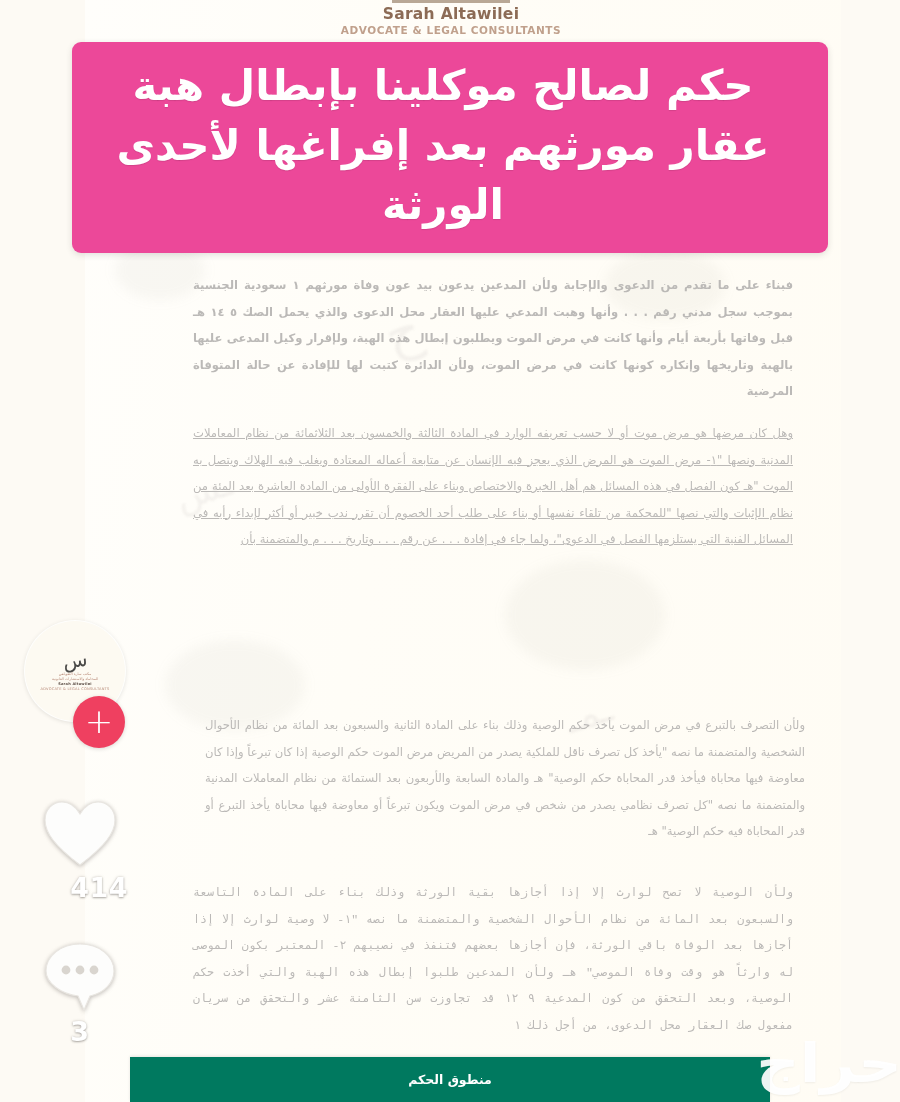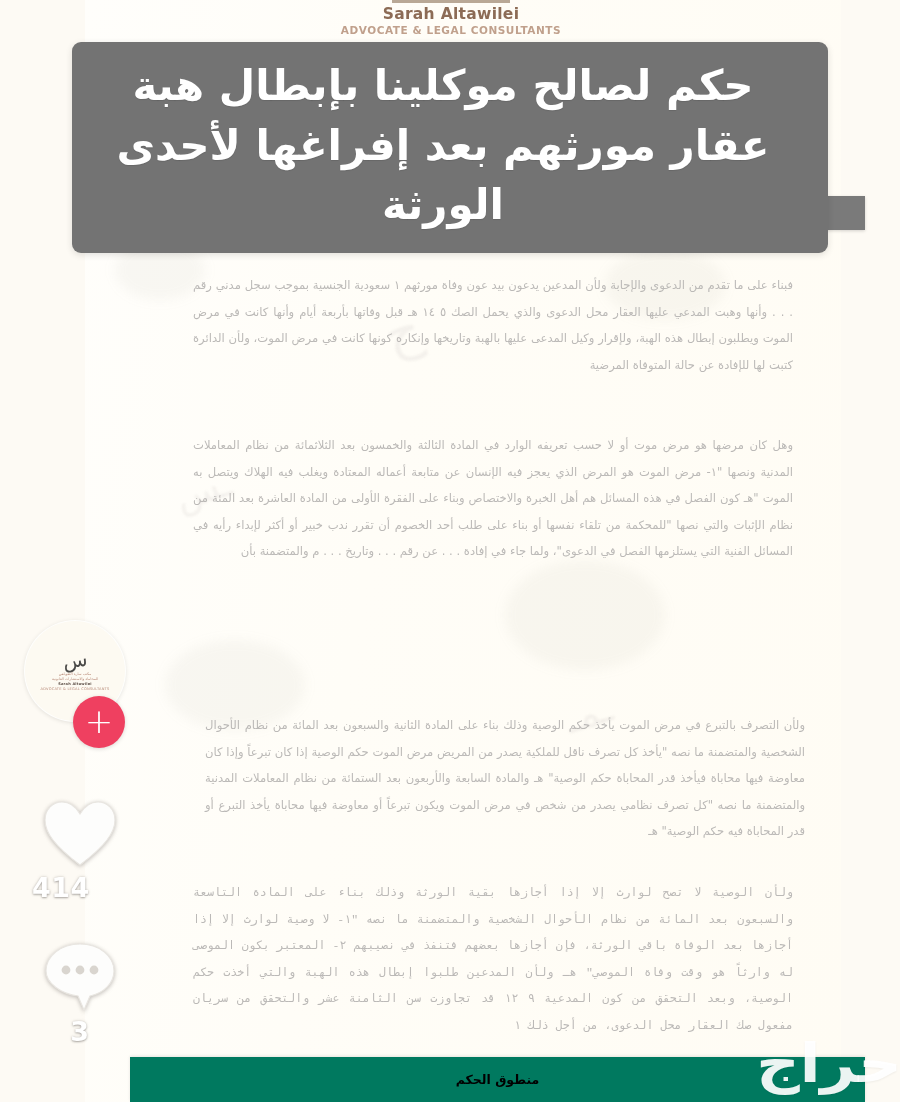--- a/index.html
+++ b/index.html
@@ -45,64 +45,64 @@
     font-family:"DejaVu Sans","Liberation Sans",sans-serif;
   }
   #lh-sub{
     font-size:10.5px; font-weight:bold; letter-spacing:.55px;
     color:#c0a08c; margin-top:1px; position:relative; left:-12px;
   }
 
   
   .section-bar{
     position:absolute;
-    left:45px; width:735px; height:34px;
+    left:45px; width:640px; height:34px;
     display:flex; align-items:center; justify-content:center;
-    color:#000000; font-size:12.5px; font-weight:bold;
+    color:#ffffff; font-size:12.5px; font-weight:bold;
     direction:rtl;
     box-shadow:0 1px 3px rgba(0,0,0,.17);
   }
   #bar-reasons{ top:196px; background:#7a7a7a; }
   #bar-verdict{ top:1057px; background:#00795f; height:45px;
                 box-shadow:0 -1px 3px rgba(0,0,0,.10); }
 
   
   .doc-block{
     position:absolute;
     direction:rtl; text-align:justify;
     color:#b8b6b4;
     font-size:11.6px; line-height:26.5px;
     font-family:"DejaVu Sans","Liberation Sans",sans-serif;
     filter:blur(.35px);
     opacity:.95;
     letter-spacing:.1px;
   }
-  #block-1{ left:108px; top:272px; width:600px; }
-  #block-2{ left:108px; top:432px; width:600px; }
+  #block-1{ left:108px; top:272px; width:600px;font-weight:bold; }
+  #block-2{ left:108px; top:420px; width:600px;text-decoration:underline; }
   #block-3{ left:120px; top:712px; width:600px; }
   #block-4{ left:108px; top:880px; width:600px;font-family:Liberation Mono, monospace; }
 
   
   .smudge{
     position:absolute; border-radius:50%;
     background:rgba(160,150,145,.07);
     filter:blur(6px); pointer-events:none;
   }
   .stamp-swirl{
     position:absolute; color:rgba(150,140,135,.10);
     font-size:54px; transform:rotate(-18deg);
     filter:blur(1px); pointer-events:none;
     font-family:"DejaVu Serif","Liberation Serif",serif;
   }
 
   
   #headline{
     position:absolute;
     left:72px; top:42px; width:756px; min-height:156px;
-    background:#737373; border-radius:9px;
+    background:#ec4899; border-radius:9px;
     display:flex; align-items:center; justify-content:center;
     padding:14px 40px 18px 26px;
     box-shadow:0 2px 7px rgba(0,0,0,.12);
   }
   #headline-text{
     direction:rtl; text-align:center;
     color:#ffffff;
     font-size:42px; font-weight:bold; line-height:1.42;
     font-family:"DejaVu Sans","Liberation Sans",sans-serif;
     text-shadow:0 1px 1px rgba(0,0,0,.10);
@@ -144,21 +144,21 @@
     background:#ef4060;
     display:flex; align-items:center; justify-content:center;
     box-shadow:0 1px 4px rgba(0,0,0,.15);
   }
   #follow-plus{
     color:#fff; font-size:34px; font-weight:300; line-height:30px;
     margin-top:-3px;
   }
 
   
-  #like-wrap{ position:absolute; left:32px; top:180px; width:96px; text-align:left; }
+  #like-wrap{ position:absolute; left:32px; top:180px; width:96px; text-align:right; }
   .metric-count{
     margin-top:4px;
     color:#ffffff; font-size:27px; font-weight:bold;
     text-shadow:0 1px 2px rgba(100,95,90,.45), 0 0 3px rgba(120,115,110,.35);
     letter-spacing:.5px;
   }
   
   #comment-wrap{ position:absolute; left:32px; top:322px; width:96px; text-align:center; }
 
   .icon-svg{ display:block; margin:0 auto;

